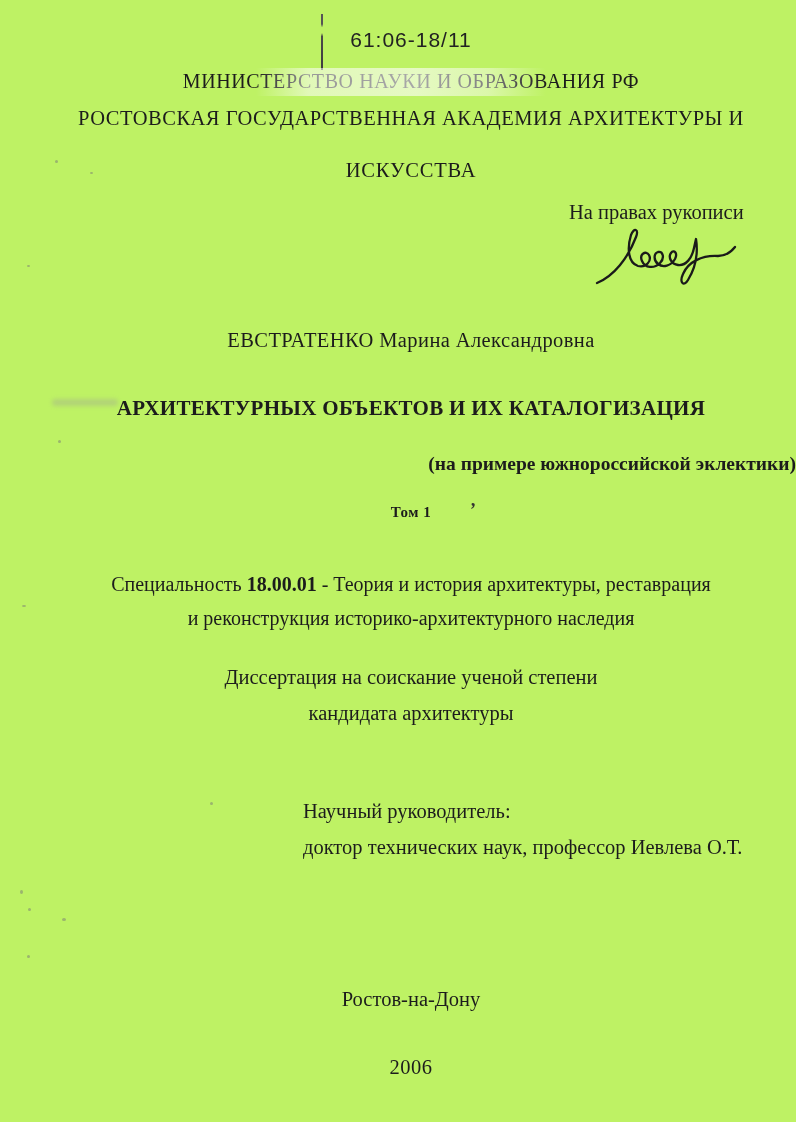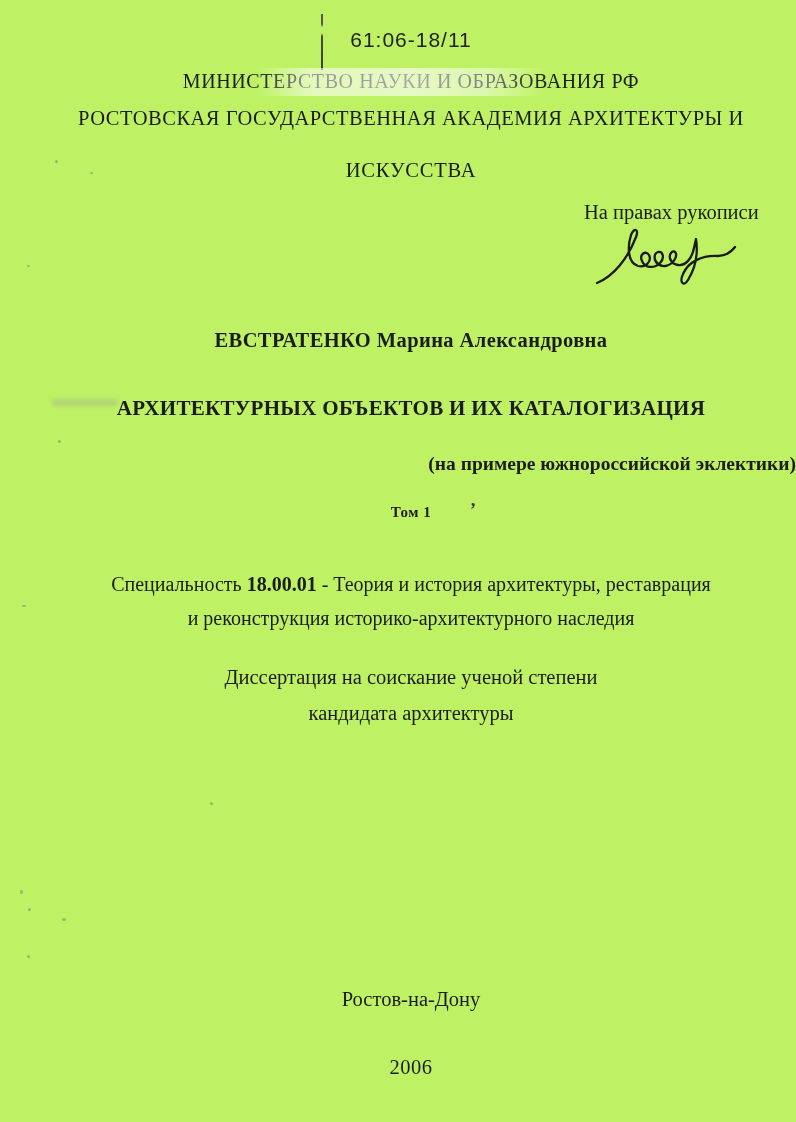--- a/index.html
+++ b/index.html
@@ -46,33 +46,33 @@
       rgba(254,254,254,0.55) 18%,
       rgba(254,254,254,0.62) 55%,
       rgba(254,254,254,0.45) 80%,
       rgba(254,254,254,0) 100%);
     pointer-events: none;
   }
   .academy-line1 { top: 107px; font-size: 20.5px; letter-spacing: 0.5px; }
   .academy-line2 { top: 143px; font-size: 20.5px; letter-spacing: 0.8px; margin-top: 16px; }
   .manuscript-note {
     top: 201px;
-    left: 584px;
+    left: 569px;
     font-size: 20.5px;
   }
   .signature-box {
     top: 224px;
     left: 592px;
     width: 150px;
     height: 68px;
   }
   .author-name {
     top: 329px;
     font-size: 20.5px;
-    font-weight: bold;
+    font-weight: normal;
     letter-spacing: 0.4px;
   }
   .title-block {
     top: 393px;
     font-size: 21px;
     font-weight: bold;
     line-height: 30.5px;
     letter-spacing: 0.3px;
   }
   .subtitle {
@@ -193,17 +193,21 @@
   <div class="centered-col specialty-block">
     <div>
       <span>Специальность </span><span style="font-weight:bold">18.00.01</span><span> - Теория и история архитектуры, реставрация</span>
     </div>
     <div>и реконструкция историко-архитектурного наследия</div>
   </div>
 
   <div class="centered-col dissertation-line1">Диссертация на соискание ученой степени</div>
   <div class="centered-col dissertation-line2">кандидата архитектуры</div>
 
+  <div class="abs advisor-block">
+    <div>Научный руководитель:</div>
+    <div>доктор технических наук, профессор Иевлева О.Т.</div>
+  </div>
 
   <div class="centered-col city-line">Ростов-на-Дону</div>
   <div class="centered-col year-line">2006</div>
 
 </div>
 
 </body></html>

